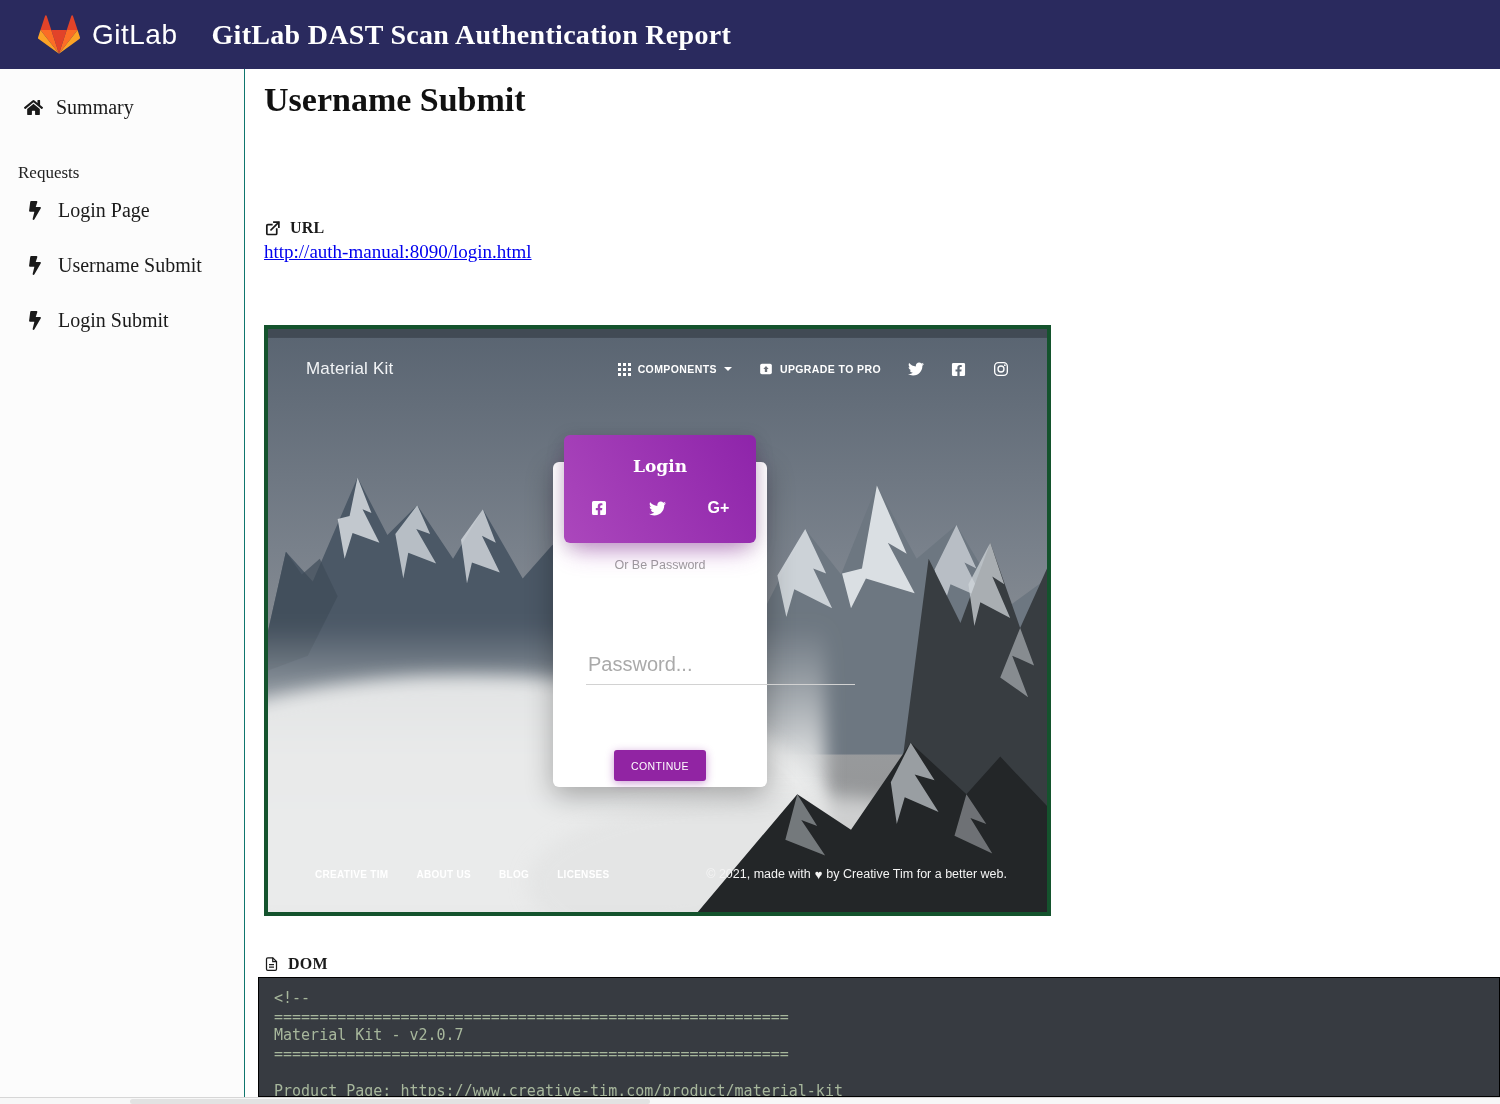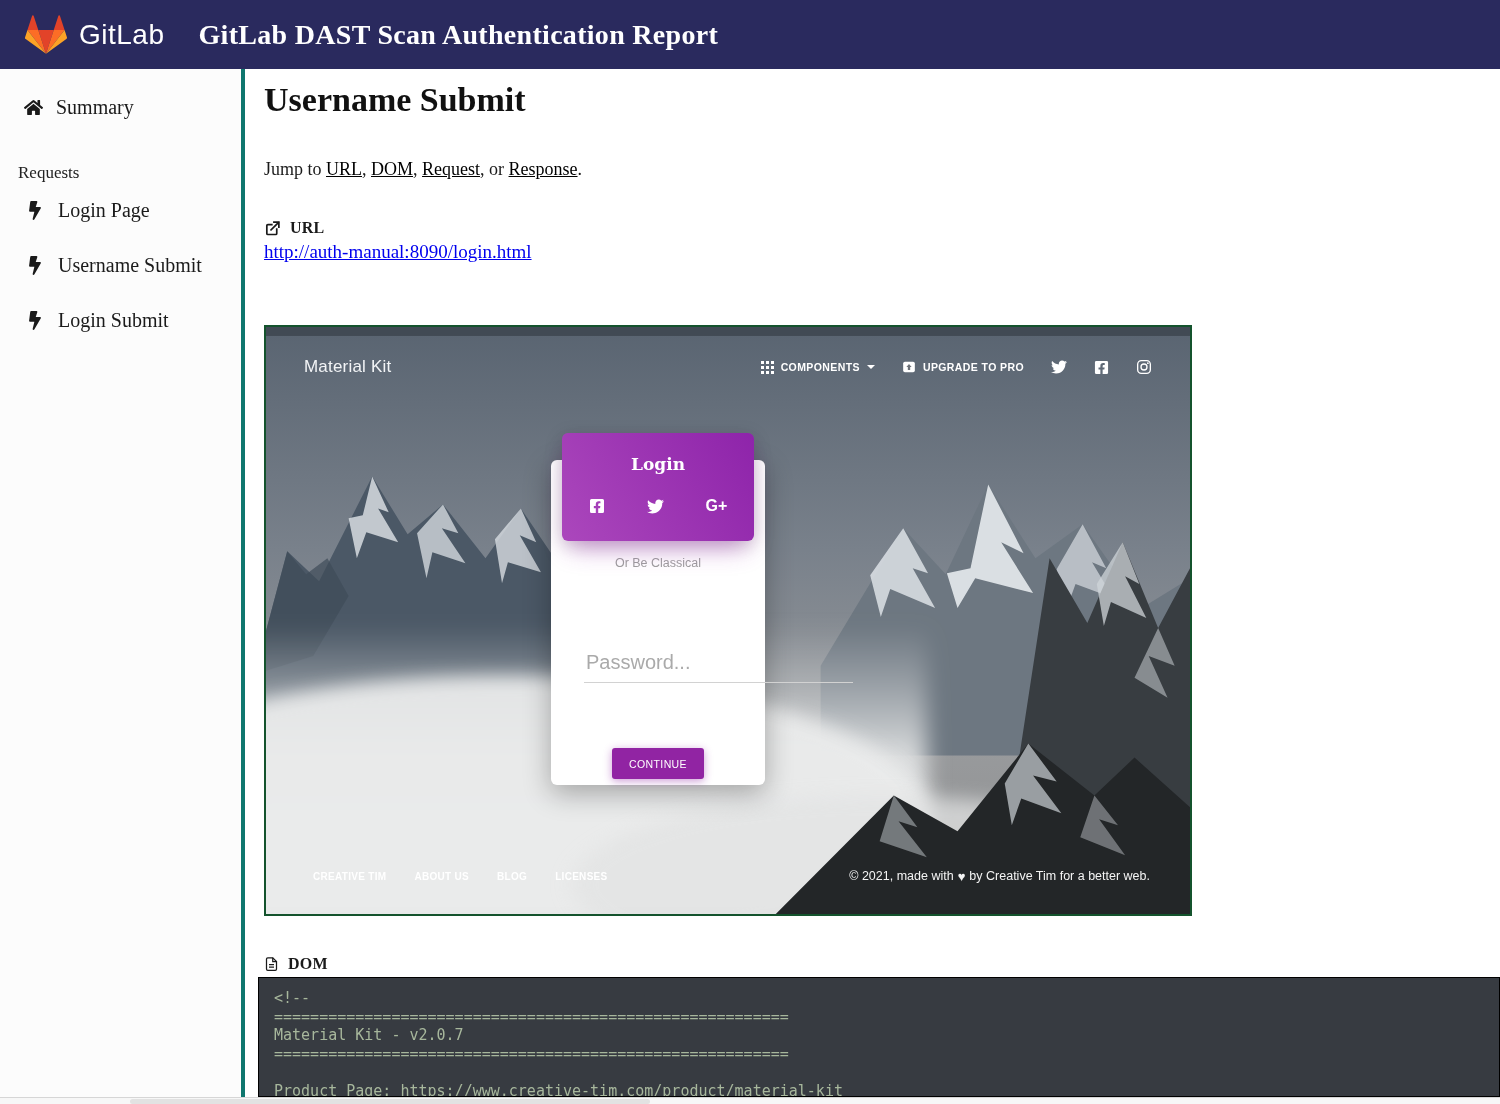--- a/index.html
+++ b/index.html
@@ -6,36 +6,36 @@
   html,body { margin:0; padding:0; }
   body {
     width:1500px; height:1104px; position:relative; overflow:hidden;
     background:#ffffff; font-family:"Liberation Serif", serif; color:#1a1a1a;
   }
   svg { display:block; }
 
   
   .app-header {
     position:absolute; top:0; left:0; right:0; height:69px;
-    background:#2a2a5e; display:flex; align-items:center; padding-left:25px;
+    background:#2a2a5e; display:flex; align-items:center; padding-left:38px;
   }
   .logo-mark { width:42px; height:39px; }
   .logo-text {
     color:#fff; font-family:"Liberation Sans", sans-serif;
     font-size:28px; font-weight:500; margin-left:12px; letter-spacing:.5px;
   }
   .report-title {
     color:#fff; font-family:"Liberation Serif", serif;
     font-size:28px; font-weight:700; margin-left:34px; letter-spacing:.3px;
   }
 
   
   .sidebar {
     position:absolute; top:69px; left:0; width:245px; bottom:7px;
-    background:#fcfcfc; border-right:4px solid #0f766e;
+    background:#fcfcfc; border-right:1px solid #0f766e;
   }
   .side-row { position:absolute; display:flex; align-items:center; cursor:pointer; }
   .side-row svg { flex:0 0 auto; }
   .side-summary { top:27px; left:24px; gap:13px; font-size:20px; }
   .side-section-label { top:94px; left:18px; font-size:17px; color:#222; }
   .side-item-1 { top:130px; left:29px; gap:17px; font-size:20px; }
   .side-item-2 { top:185px; left:29px; gap:17px; font-size:20px; }
   .side-item-3 { top:240px; left:29px; gap:17px; font-size:20px; }
 
   
@@ -47,22 +47,22 @@
     position:absolute; left:0; display:flex; align-items:center; gap:9px;
     font-weight:700; font-size:16px; letter-spacing:.2px;
   }
   .sec-label-url { top:150px; }
   .sec-label-shot { top:235px;margin-top:44px; }
   .sec-label-dom { top:886px; }
   .url-link { position:absolute; top:172px; left:0; font-size:19px; color:#0000ee; text-decoration:underline; }
 
   
   .shot {
-    position:absolute; top:256px; left:0; width:928px; height:591px;
-    border:2px solid #14532d; background:#a16207; overflow:hidden;
+    position:absolute; top:256px; left:0; width:787px; height:591px;
+    border:4px solid #14532d; background:#a16207; overflow:hidden;
     font-family:"Liberation Sans", sans-serif;
   }
   .shot-bg { position:absolute; inset:0; width:100%; height:100%; }
   .shot-nav {
     position:absolute; top:0; left:0; right:0; height:80px; z-index:5;
     display:flex; align-items:center; padding:0 38px; color:#fff;
   }
   .shot-brand { font-size:17px; font-weight:400; letter-spacing:.2px; color:#f2f4f6; }
   .shot-nav-right { margin-left:auto; display:flex; align-items:center; gap:27px; }
   .shot-nav-item {
@@ -167,21 +167,20 @@
         <path d="M296 160H180.6l42.6-129.8C227.2 15 215.7 0 200 0H56C44 0 33.8 8.9 32.2 20.8l-32 240C-1.7 275.2 9.5 288 24 288h118.7L96.6 482.5c-3.6 15.2 8 29.5 23.3 29.5 8.4 0 16.4-4.4 20.8-12l176-304c9.3-15.9-2.2-36-20.7-36z"></path>
       </svg>
     <span>Login Submit</span>
   </div>
 </nav>
 
 <main class="main">
 
   <h1 class="page-title">Username Submit</h1>
 
-  <p class="jump-line"><span>Jump to </span><a>URL</a><span>, </span><a>DOM</a><span>, </span><a>Request</a><span>, or </span><a>Response</a><span>.</span></p>
 
   <div class="sec-label sec-label-url">
     <svg width="17" height="17" viewBox="0 0 24 24" fill="none" stroke="#1a1a1a" stroke-width="2.4" stroke-linecap="square">
         <path d="M18 13v6a1.5 1.5 0 0 1-1.5 1.5h-11A1.5 1.5 0 0 1 4 19V8a1.5 1.5 0 0 1 1.5-1.5H11"></path>
         <path d="M14 3h7v7"></path>
         <path d="M10 14L20.2 3.8"></path>
       </svg>
     <span>URL</span>
   </div>
   <a class="url-link">http://auth-manual:8090/login.html</a>
@@ -276,21 +275,21 @@
           </svg>
         <svg width="16" height="16" viewBox="0 0 24 24" fill="none" stroke="#fff" stroke-width="2">
             <rect x="2.5" y="2.5" width="19" height="19" rx="5.5"></rect>
             <circle cx="12" cy="12" r="4.5"></circle>
             <circle cx="17.8" cy="6.2" r="1.3" fill="#fff" stroke="none"></circle>
           </svg>
       </div>
     </div>
 
     <div class="login-white-card">
-      <div class="divider-text">Or Be Classical</div>
+      <div class="divider-text">Or Be Password</div>
       <div class="password-row">
         <svg width="21" height="24" viewBox="0 0 24 28" fill="none" stroke="#3c3c3c" stroke-width="2">
             <path d="M7 11V7.5a5 5 0 0 1 10 0V11"></path>
             <rect x="4" y="11" width="16" height="14" rx="1.5"></rect>
             <rect x="10.8" y="16.5" width="2.4" height="3" fill="#3c3c3c" stroke="none"></rect>
           </svg>
         <input class="password-input" type="text" placeholder="Password..." style="">
       </div>
       <button class="continue-btn">CONTINUE</button>
     </div>

